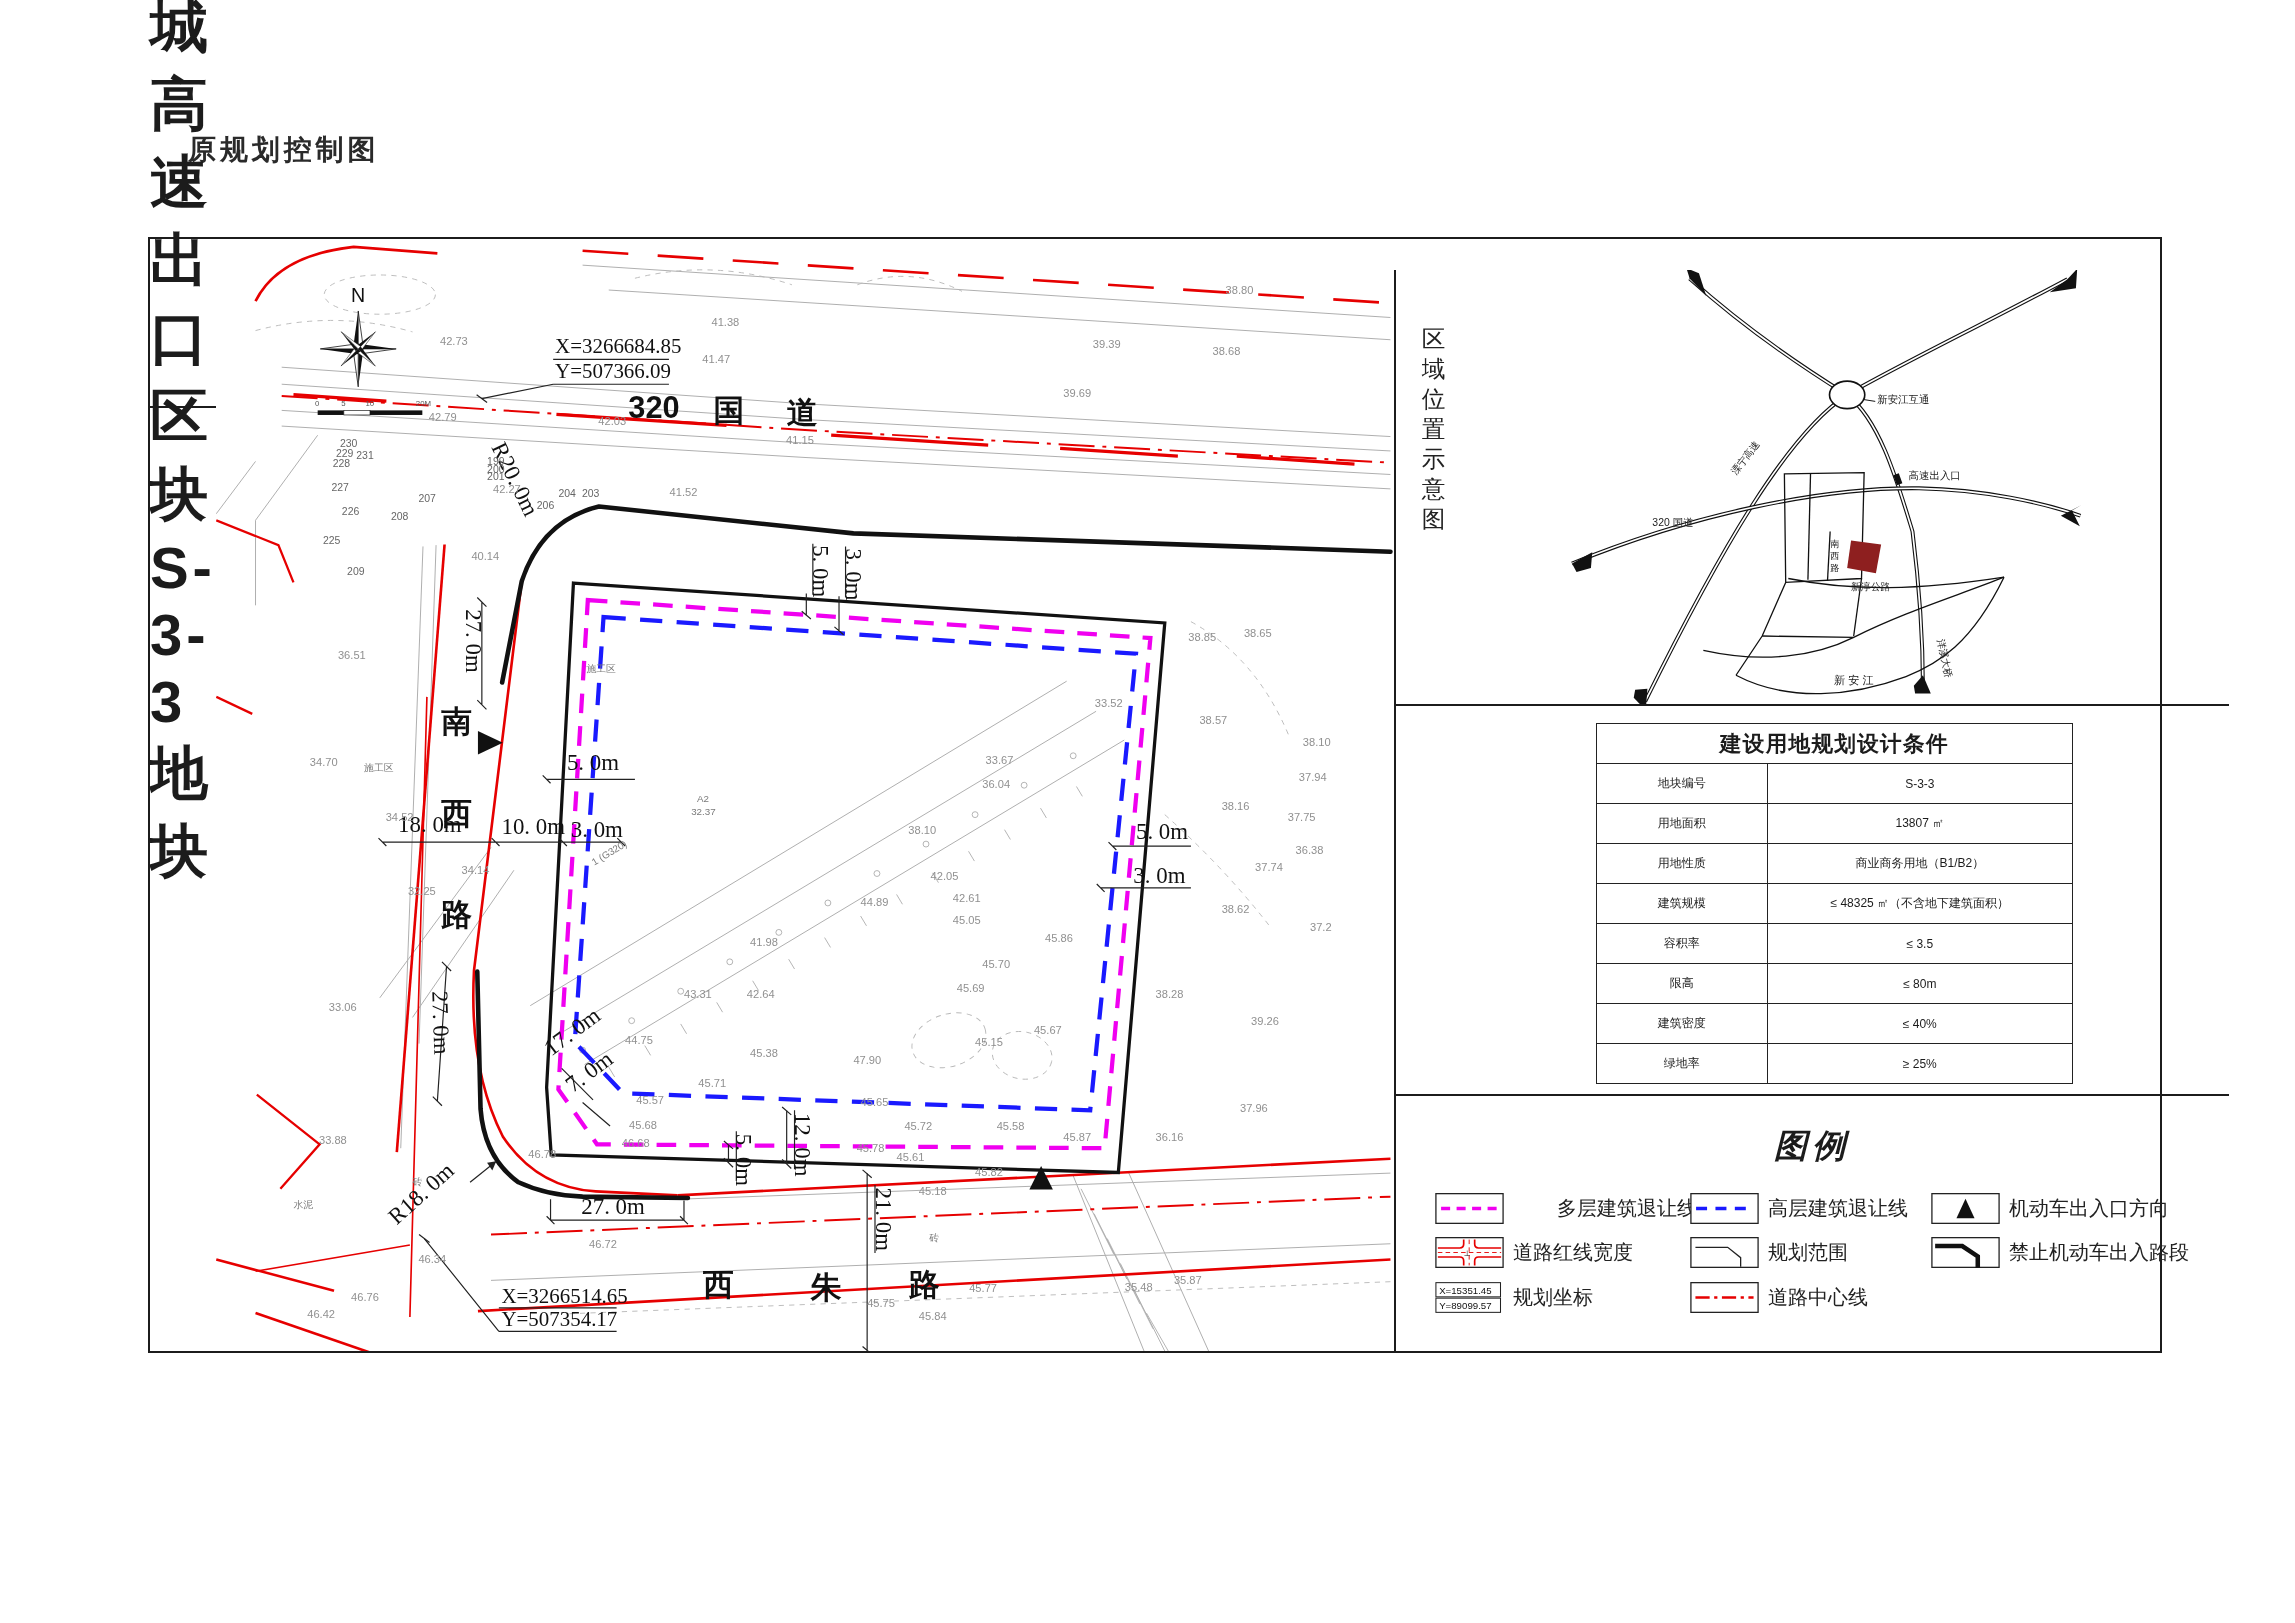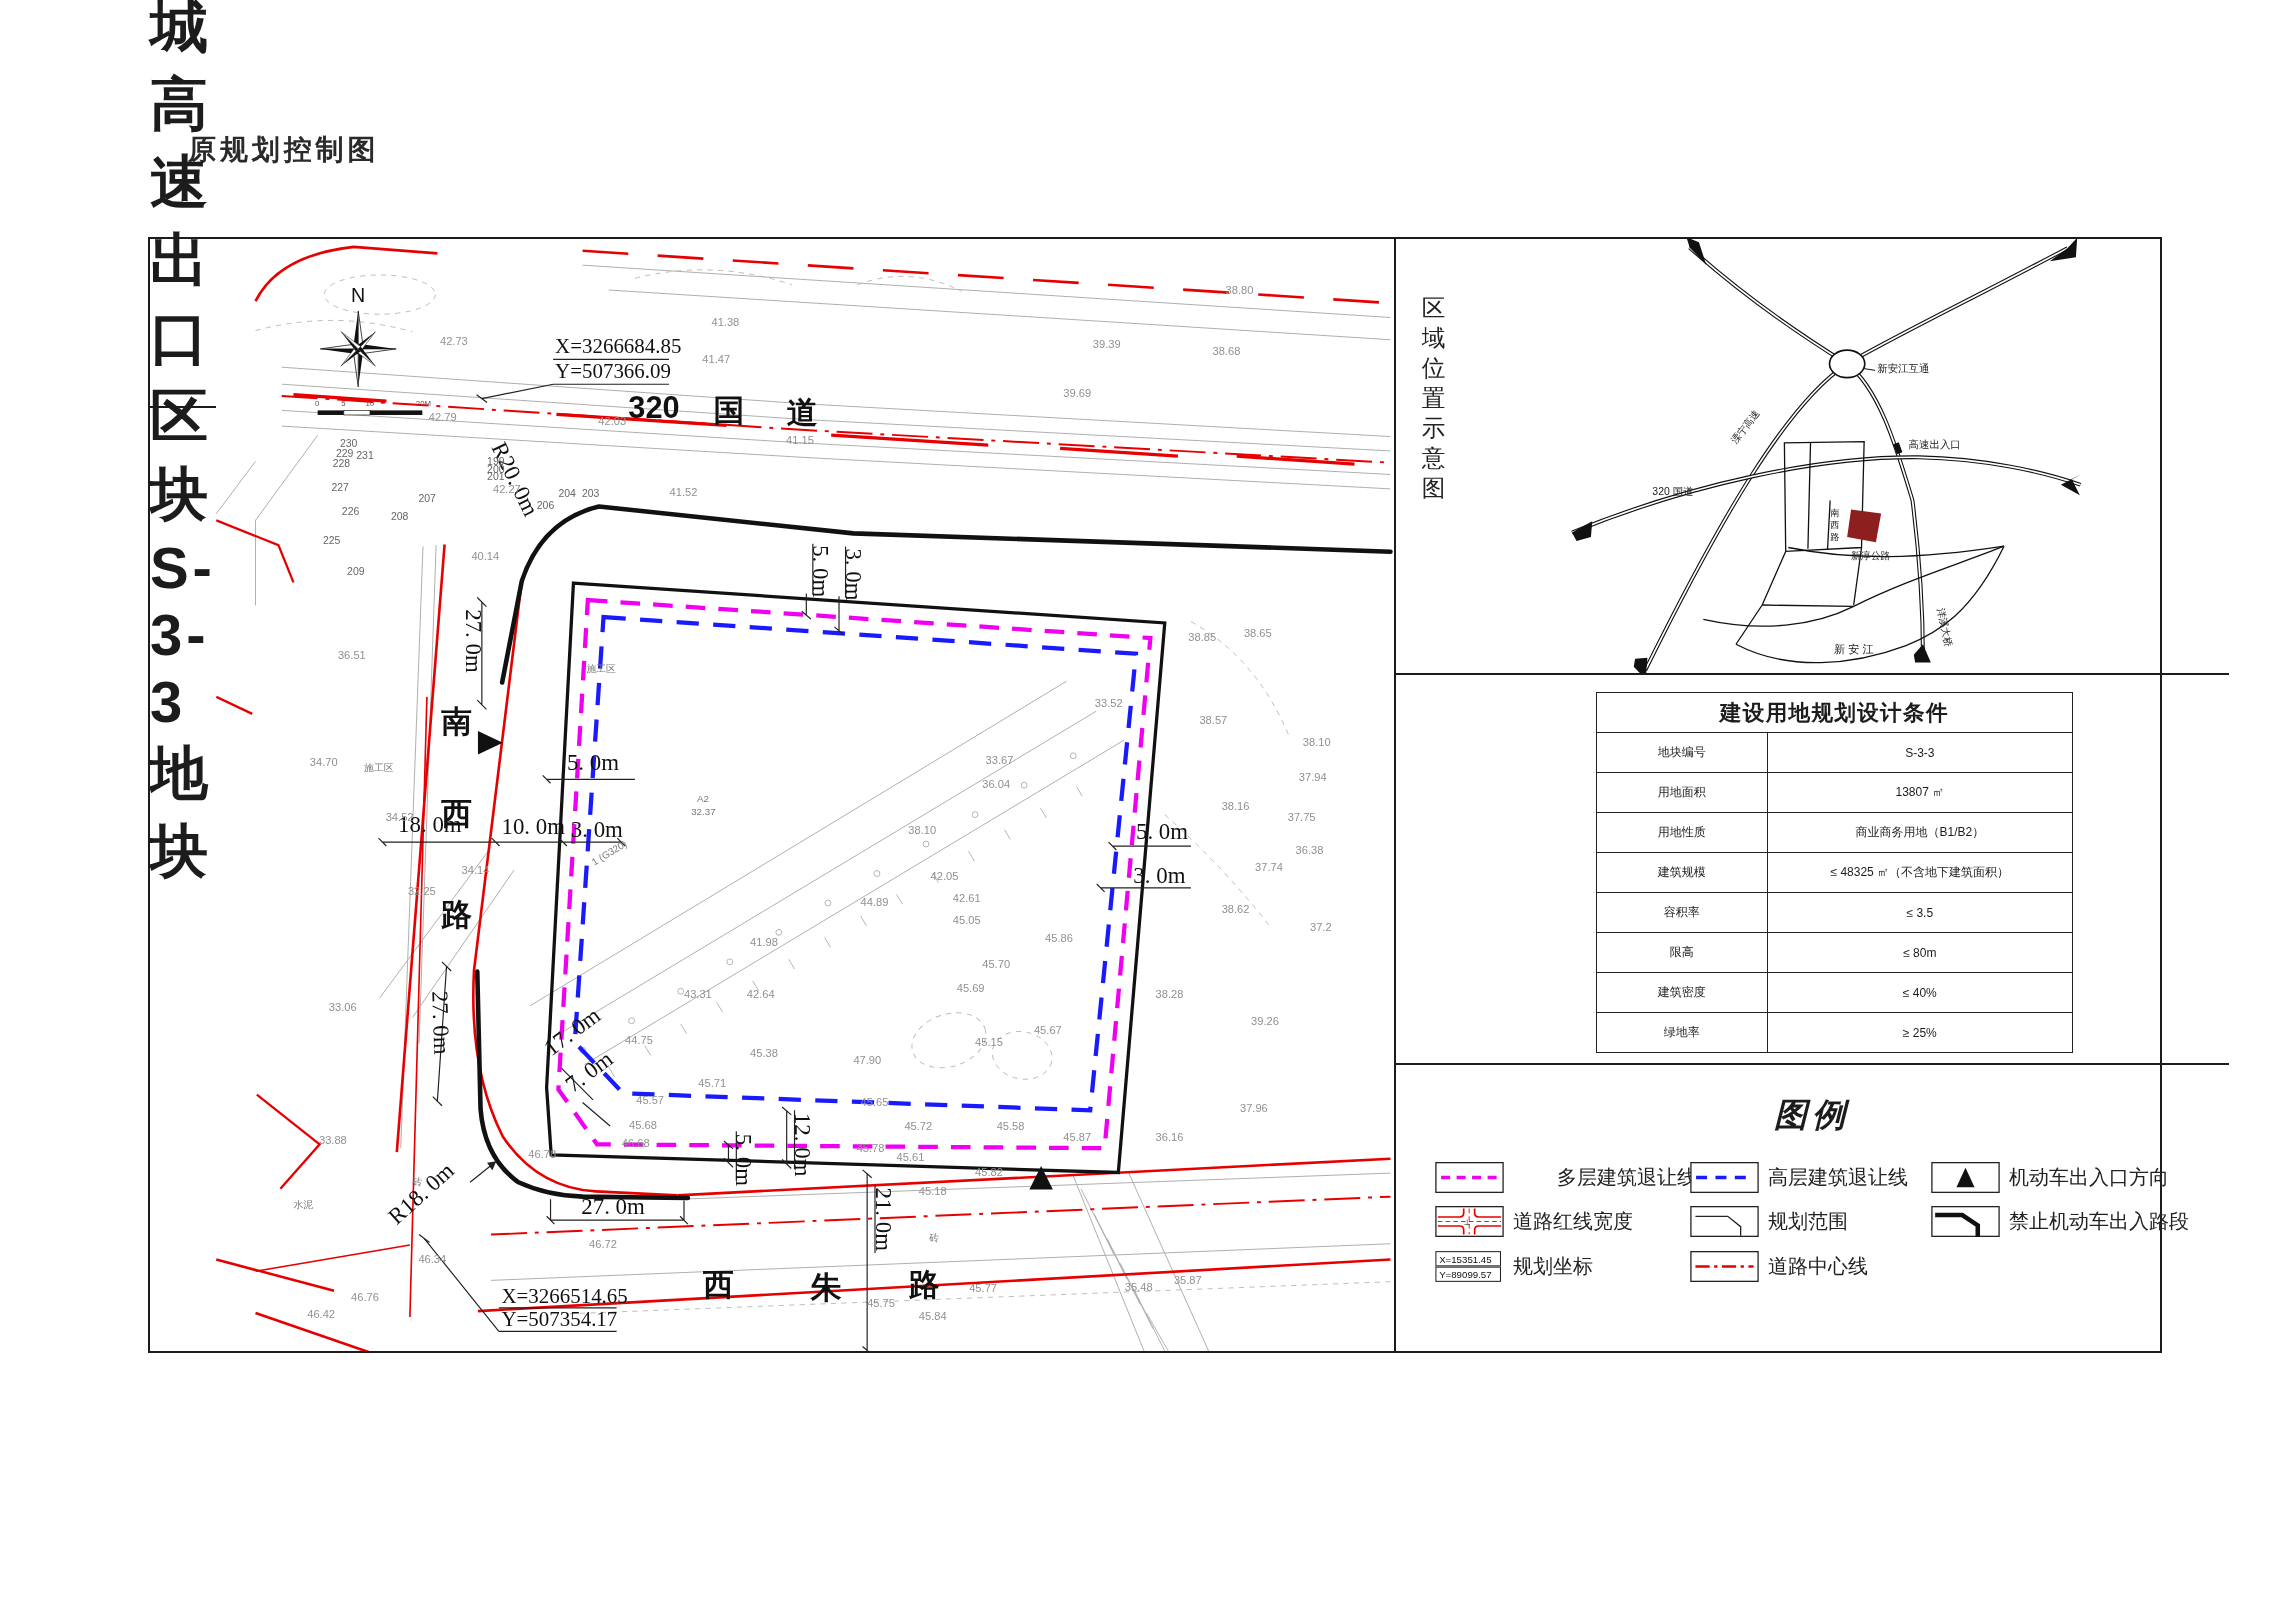--- a/index.html
+++ b/index.html
@@ -3,21 +3,21 @@
 <meta charset="utf-8">
 <style>
   html,body{margin:0;padding:0;background:#fff;}
   body{width:2295px;height:1623px;position:relative;font-family:"Liberation Sans",sans-serif;color:#1c1c1c;}
   .abs{position:absolute;}
   #page-title{left:188px;top:131px;font-size:28px;font-weight:700;letter-spacing:3.9px;color:#2a2a2a;}
   #sheet{left:148px;top:237px;width:2014px;height:1116px;border:2.6px solid #1c1c1c;box-sizing:border-box;display:flex;flex-direction:row;}
   #sheet-header{height:167px;border-bottom:2.6px solid #1c1c1c;display:flex;align-items:center;justify-content:center;font-size:58px;font-weight:700;letter-spacing:3.9px;}
   #sheet-body{flex:1;display:flex;min-height:0;}
   #map-panel{width:1178px;position:relative;overflow:hidden;}
-  #right-panel{flex:1;border-left:2.6px solid #1c1c1c;display:flex;flex-direction:column;min-width:0;}
+  #right-panel{flex:1;border-left:2.6px solid #1c1c1c;display:flex;flex-direction:column;min-width:0;margin-top:31px;}
   #sketch-section{height:434px;border-bottom:2.6px solid #1c1c1c;position:relative;overflow:hidden;}
   #sketch-title{left:26px;top:54px;width:27.5px;font-size:23.6px;line-height:30px;word-break:break-all;letter-spacing:0;color:#222;}
   #table-section{height:388px;border-bottom:2.6px solid #1c1c1c;position:relative;}
   #cond-table{position:absolute;left:200px;top:17px;border-collapse:collapse;table-layout:fixed;}
   #cond-table td{border:1.6px solid #222;height:39px;text-align:center;font-size:12px;padding:0 6.5px;}
   #cond-table td.hdr{font-size:21.6px;font-weight:600;letter-spacing:1.3px;}
   #cond-table td.k{width:157px;}
   #cond-table td.v{width:291px;}
   #legend-section{flex:1;position:relative;}
   #legend-title{left:0;right:0;top:27.5px;text-align:center;font-size:33px;font-weight:600;letter-spacing:5.2px;font-style:italic;}

